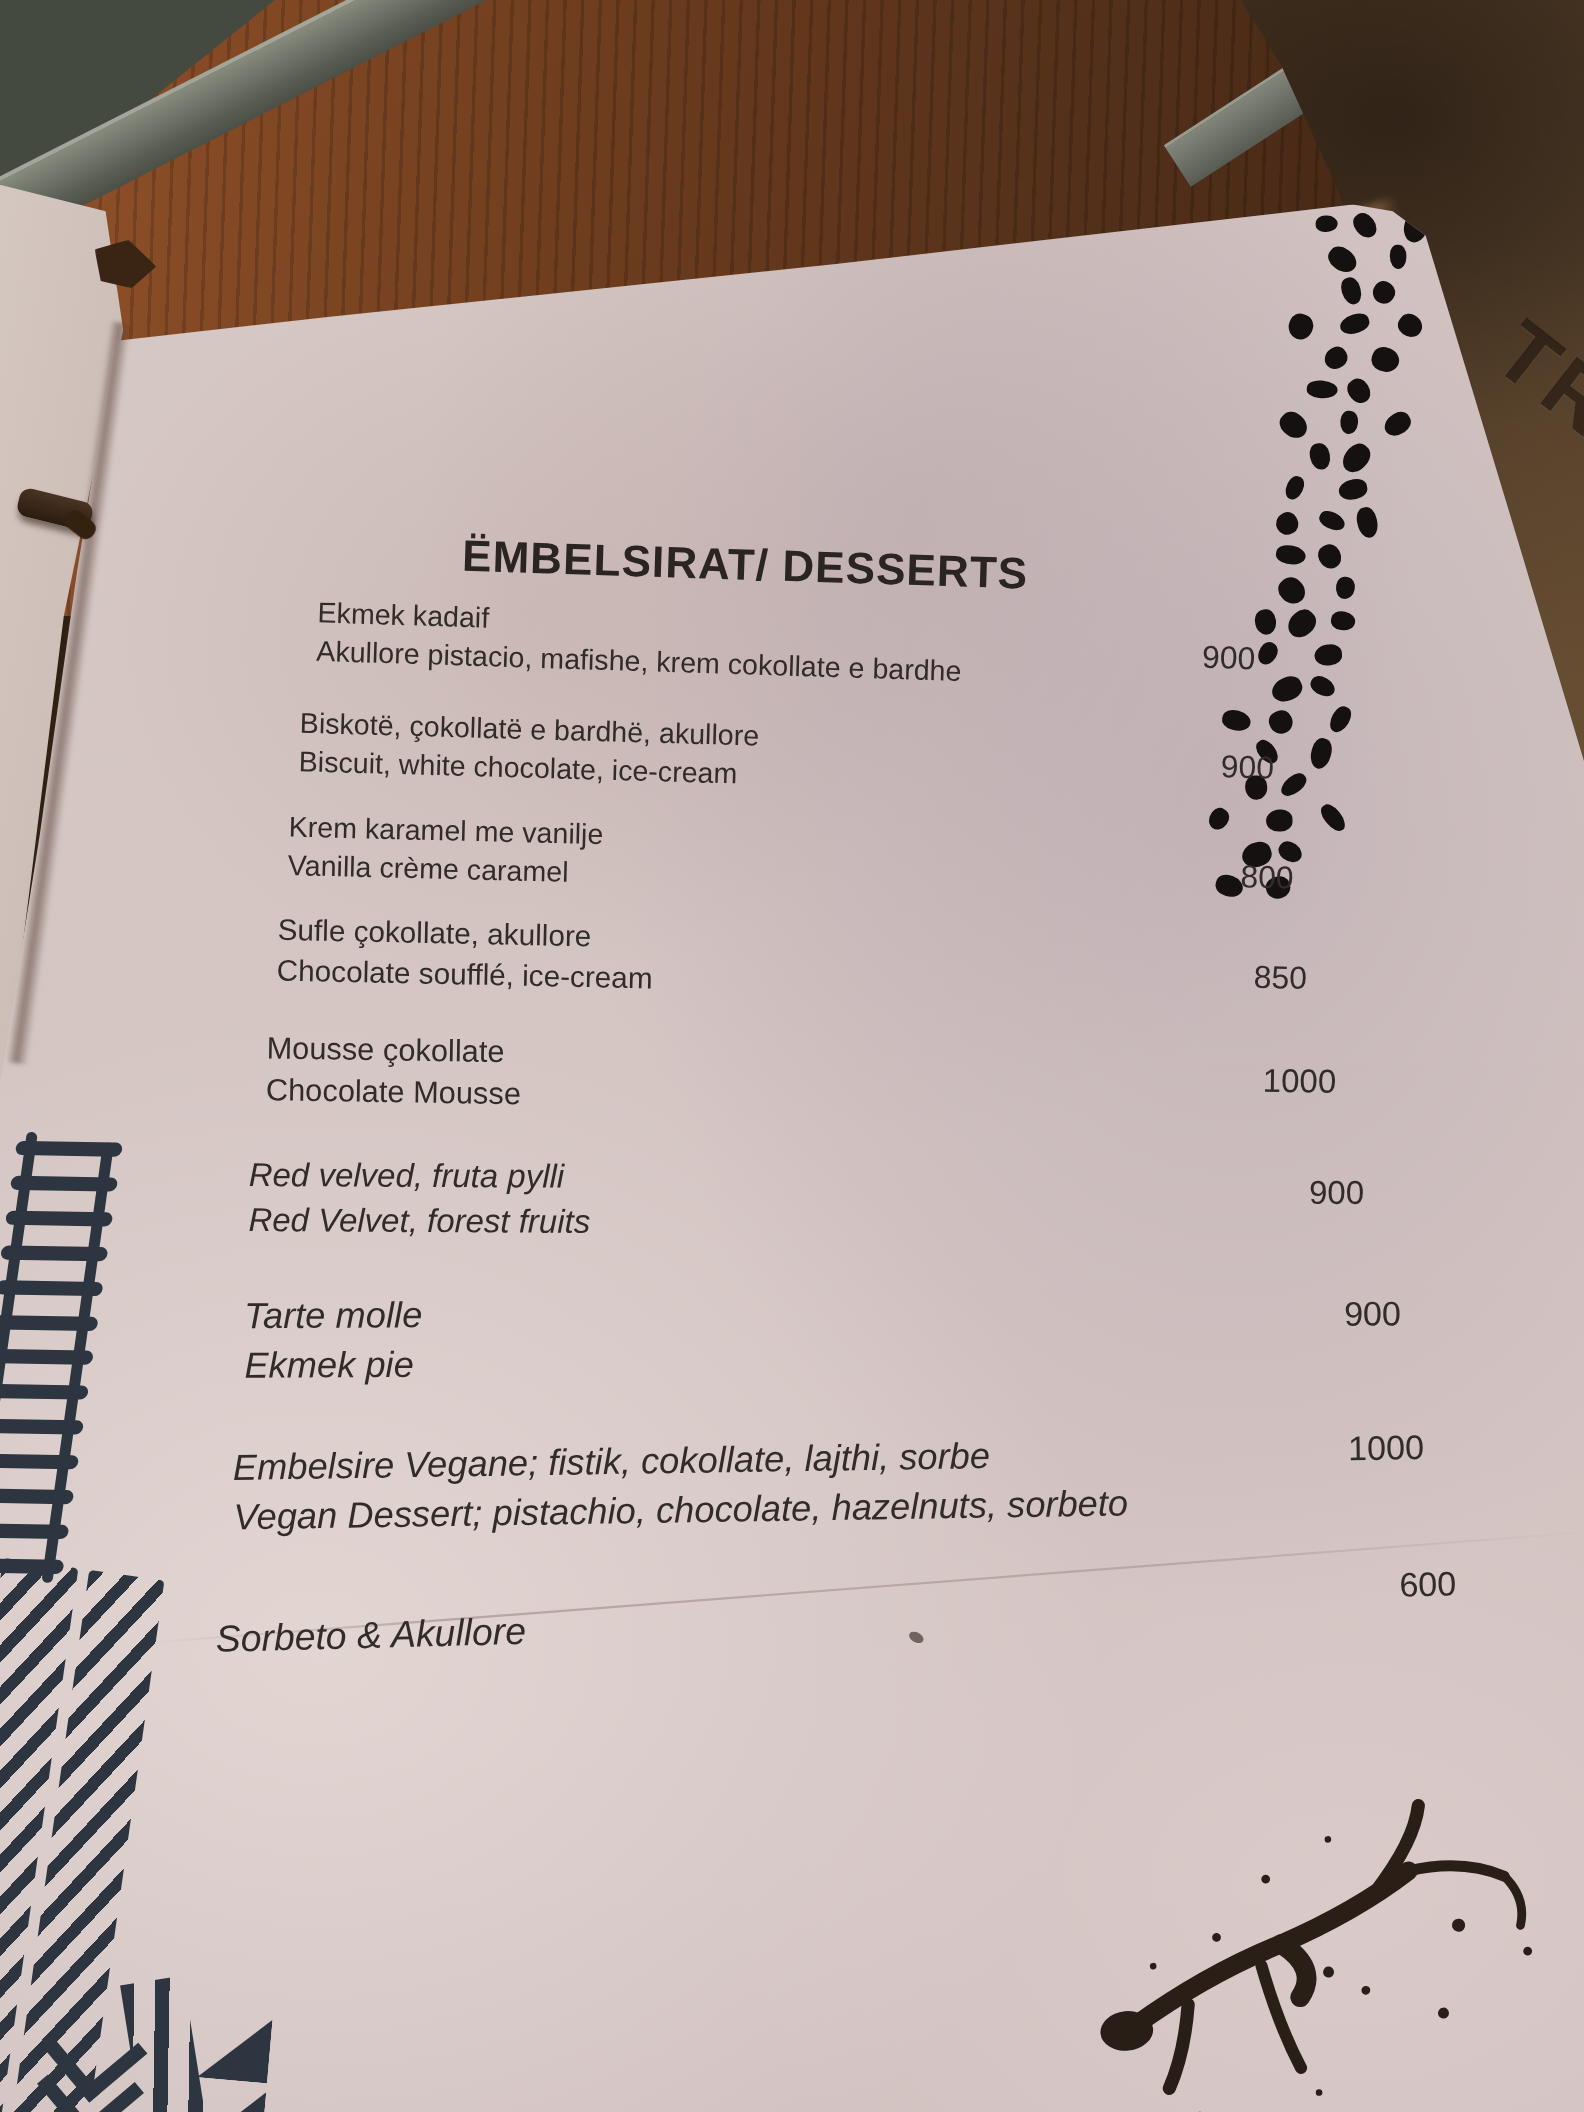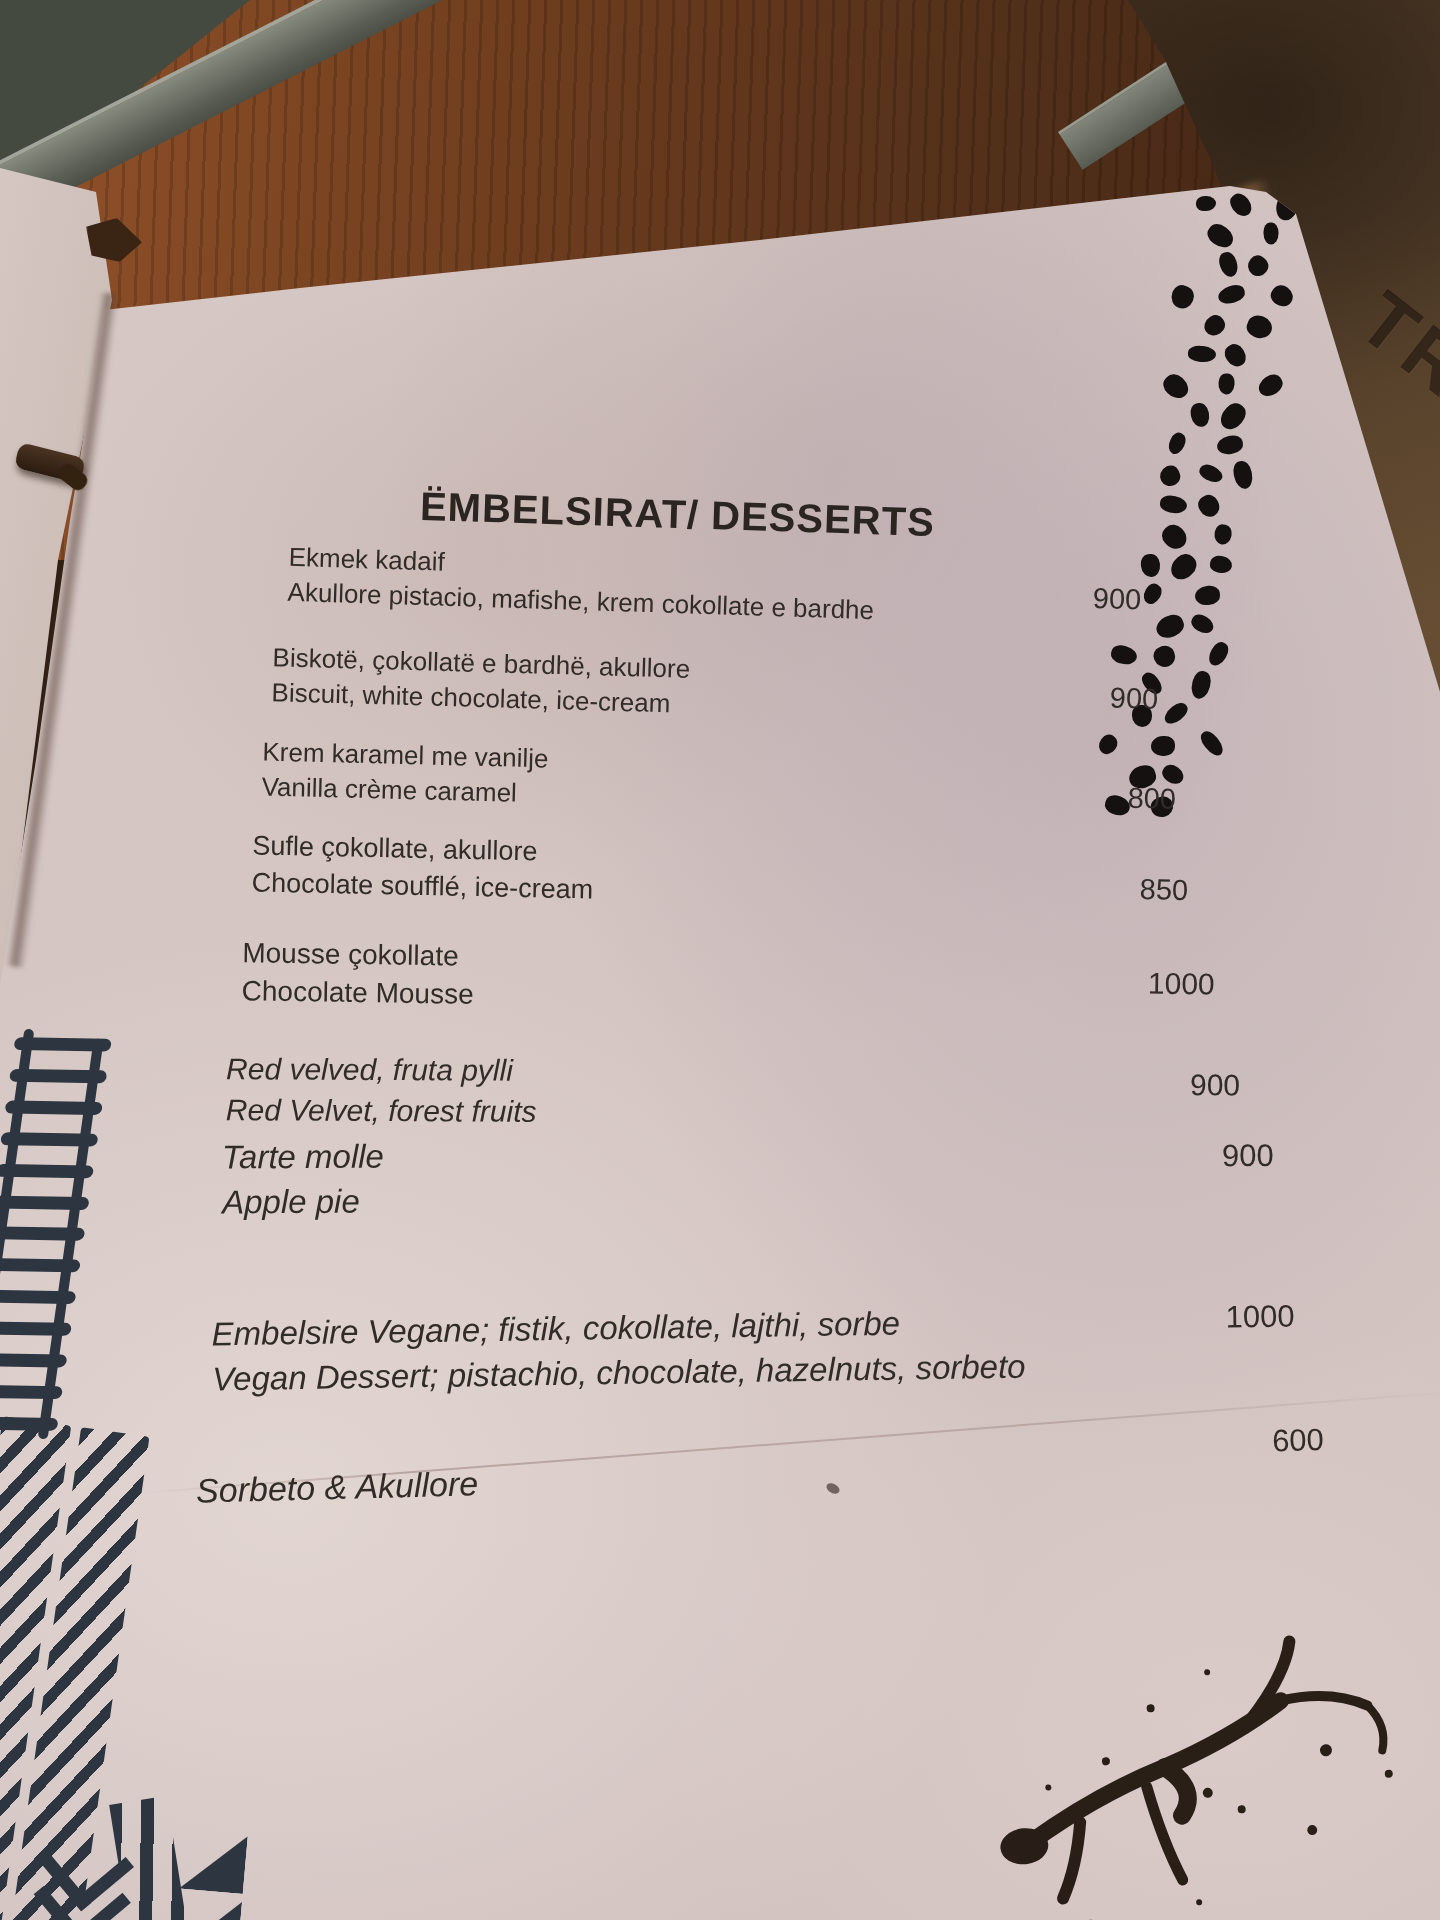--- a/index.html
+++ b/index.html
@@ -164,21 +164,21 @@
   .row-1{left:272px;top:646px;font-size:26px;transform:rotate(1.6deg);}
   .row-1 .price{left:838px;top:18px;font-size:29px;}
   .row-2{left:262px;top:738px;font-size:26px;transform:rotate(1.4deg);}
   .row-2 .price{left:866px;top:26px;font-size:29px;}
   .row-3{left:252px;top:831px;font-size:27px;transform:rotate(1.2deg);}
   .row-3 .price{left:888px;top:27px;font-size:29px;}
   .row-4{left:242px;top:936px;font-size:28px;transform:rotate(0.9deg);}
   .row-4 .price{left:906px;top:18px;font-size:30px;}
   .row-5{left:226px;top:1050px;font-size:30px;font-style:italic;transform:rotate(0.3deg);}
   .row-5 .price{left:964px;top:14px;font-size:30px;}
-  .row-6{left:222px;top:1135px;font-size:33px;font-style:italic;transform:rotate(-0.3deg);}
+  .row-6{left:222px;top:1174px;font-size:33px;font-style:italic;transform:rotate(-0.3deg);}
   .row-6 .price{left:1000px;top:8px;font-size:31px;}
   .row-7{left:212px;top:1306px;font-size:33px;font-style:italic;transform:rotate(-0.9deg);}
   .row-7 .price{left:1014px;top:3px;font-size:31px;}
   .row-8{left:196px;top:1464px;font-size:34px;font-style:italic;transform:rotate(-1.5deg);}
   .row-8 .price{left:1077px;top:-16px;font-size:31px;}
 </style>
 </head>
 <body>
 
 <div class="scene">
@@ -347,21 +347,21 @@
     <div class="menu-row row-5">
       <div class="lines">
           <span>Red velved, fruta pylli</span>
           <span>Red Velvet, forest fruits</span>
         </div>
       <span class="price">900</span>
     </div>
     <div class="menu-row row-6">
       <div class="lines">
           <span>Tarte molle</span>
-          <span>Apple pie</span>
+          <span>Ekmek pie</span>
         </div>
       <span class="price">900</span>
     </div>
     <div class="menu-row row-7">
       <div class="lines">
           <span>Embelsire Vegane; fistik, cokollate, lajthi, sorbe</span>
           <span>Vegan Dessert; pistachio, chocolate, hazelnuts, sorbeto</span>
         </div>
       <span class="price">1000</span>
     </div>

